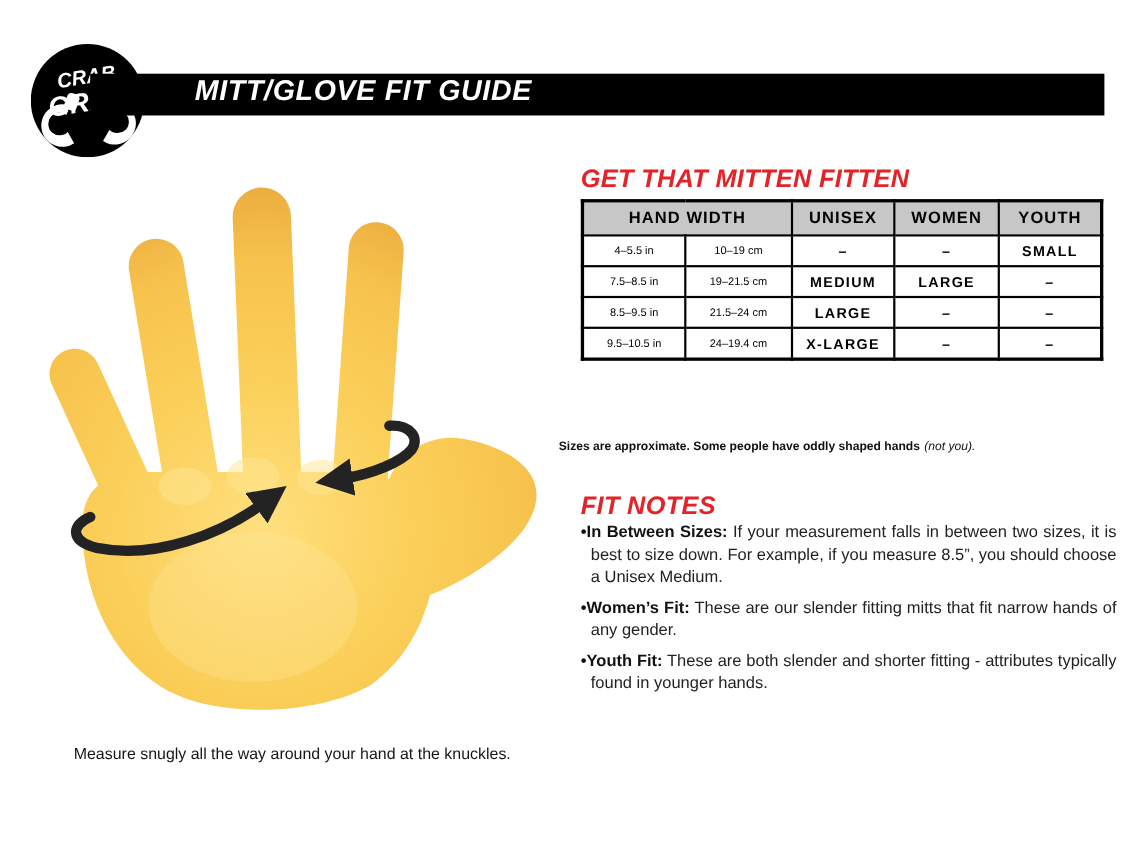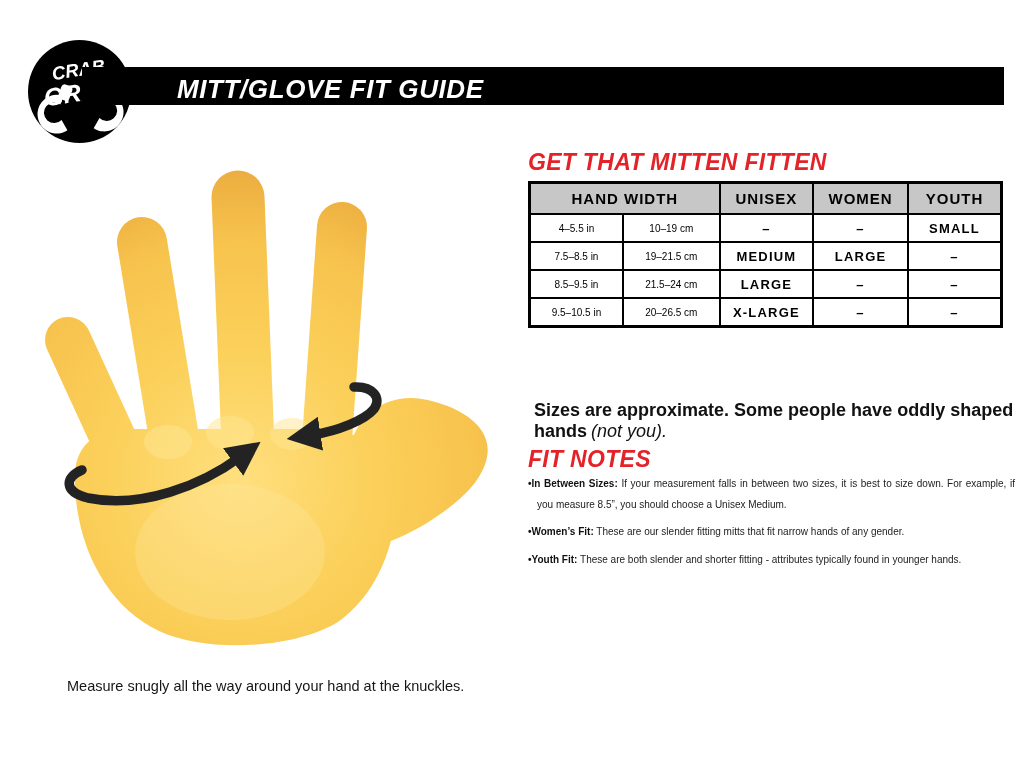--- a/index.html
+++ b/index.html
@@ -5,21 +5,21 @@
   html,body { margin:0; padding:0; }
   body {
     width:1024px; height:768px; position:relative; overflow:hidden;
     background:#ffffff; color:#1c1c1c;
     font-family:"Liberation Sans", sans-serif;
     -webkit-font-smoothing:antialiased;
   }
   .logo { position:absolute; left:28px; top:40px; width:103px; height:103px; }
   .title-bar {
     position:absolute; left:82px; top:67px; width:922px; height:38px;
-    background:#000; display:flex; align-items:flex-end;
+    background:#000; display:flex; align-items:flex-start;
   }
   .title-bar .bar-title {
     margin-left:95px; color:#fff; font-weight:bold; font-style:italic;
     font-size:26px; letter-spacing:0.6px; white-space:nowrap;
   }
   .hand { position:absolute; left:30px; top:140px; width:470px; height:520px; }
   .caption { position:absolute; left:67px; top:678px; font-size:14.5px; color:#161616; }
 
   .red-head {
     position:absolute; left:528px; margin:0; color:#e32328;
@@ -39,31 +39,31 @@
     padding:0; overflow:hidden;margin-top:35px;
   }
   .size-table th {
     background:#c7c7c7; height:29px; font-size:15px; letter-spacing:1px; color:#000;
   }
   .size-table td { height:26px; color:#000; }
   .size-table .range-cell { font-size:10px; }
   .size-table .size-cell { font-size:13px; font-weight:bold; letter-spacing:1.2px; }
 
   .footnote {
-    position:absolute; left:534px; top:400px; width:487px; margin:0;
-    font-size:18px; font-weight:bold; color:#111;
+    position:absolute; left:508px; top:400px; width:487px; margin:0;
+    font-size:11px; font-weight:bold; color:#111;
   }
   .footnote em { font-weight:normal; font-style:italic; margin-left:4px; }
 
   .notes {
     position:absolute; left:528px; top:474px; width:487px;
     margin:0; padding:0; list-style:none;
   }
   .notes li {
-    font-size:10px; line-height:20.5px; text-align:justify;
+    font-size:15px; line-height:20.5px; text-align:justify;
     padding-left:9px; text-indent:-9px; margin:0 0 7px 0; color:#222;
   }
   .notes li b { color:#111; }
 </style>
 </head>
 <body>
 
 <div>
 
   <svg class="logo" viewBox="0 0 100 100" aria-hidden="true">
@@ -162,21 +162,21 @@
         </tr>
         <tr>
           <td class="range-cell">8.5–9.5 in</td>
           <td class="range-cell">21.5–24 cm</td>
           <td class="size-cell">LARGE</td>
           <td class="size-cell">–</td>
           <td class="size-cell">–</td>
         </tr>
         <tr>
           <td class="range-cell">9.5–10.5 in</td>
-          <td class="range-cell">20–26.5 cm</td>
+          <td class="range-cell">24–19.4 cm</td>
           <td class="size-cell">X-LARGE</td>
           <td class="size-cell">–</td>
           <td class="size-cell">–</td>
         </tr>
       </tbody>
   </table>
 
   <p class="footnote"><span>Sizes are approximate. Some people have oddly shaped hands</span><em>(not you).</em></p>
 
   <h2 class="red-head notes-head">FIT NOTES</h2>

